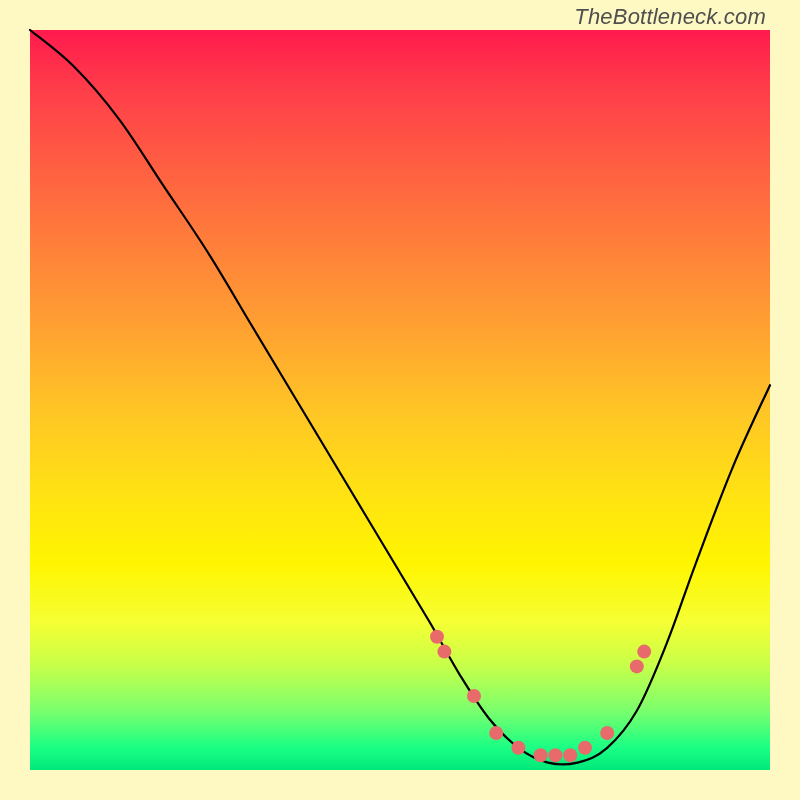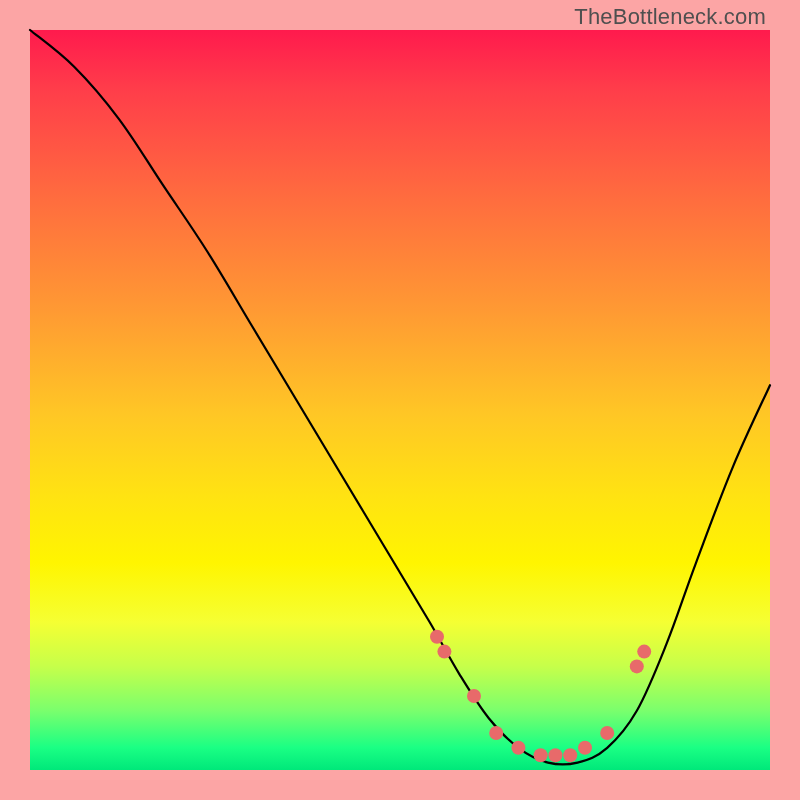--- a/index.html
+++ b/index.html
@@ -10,21 +10,22 @@
     background: #000;
     overflow: hidden;
     font-family: Arial, Helvetica, sans-serif;
   }
   .frame {
     position: absolute;
     left: 0;
     top: 0;
     width: 800px;
     height: 800px;
-    background: #fca5a5;
+    background: #fef9c3;
+    font-style: italic;
   }
   .plot {
     position: absolute;
     left: 30px;
     top: 30px;
     width: 740px;
     height: 740px;
     
     background: linear-gradient(
       to bottom,

